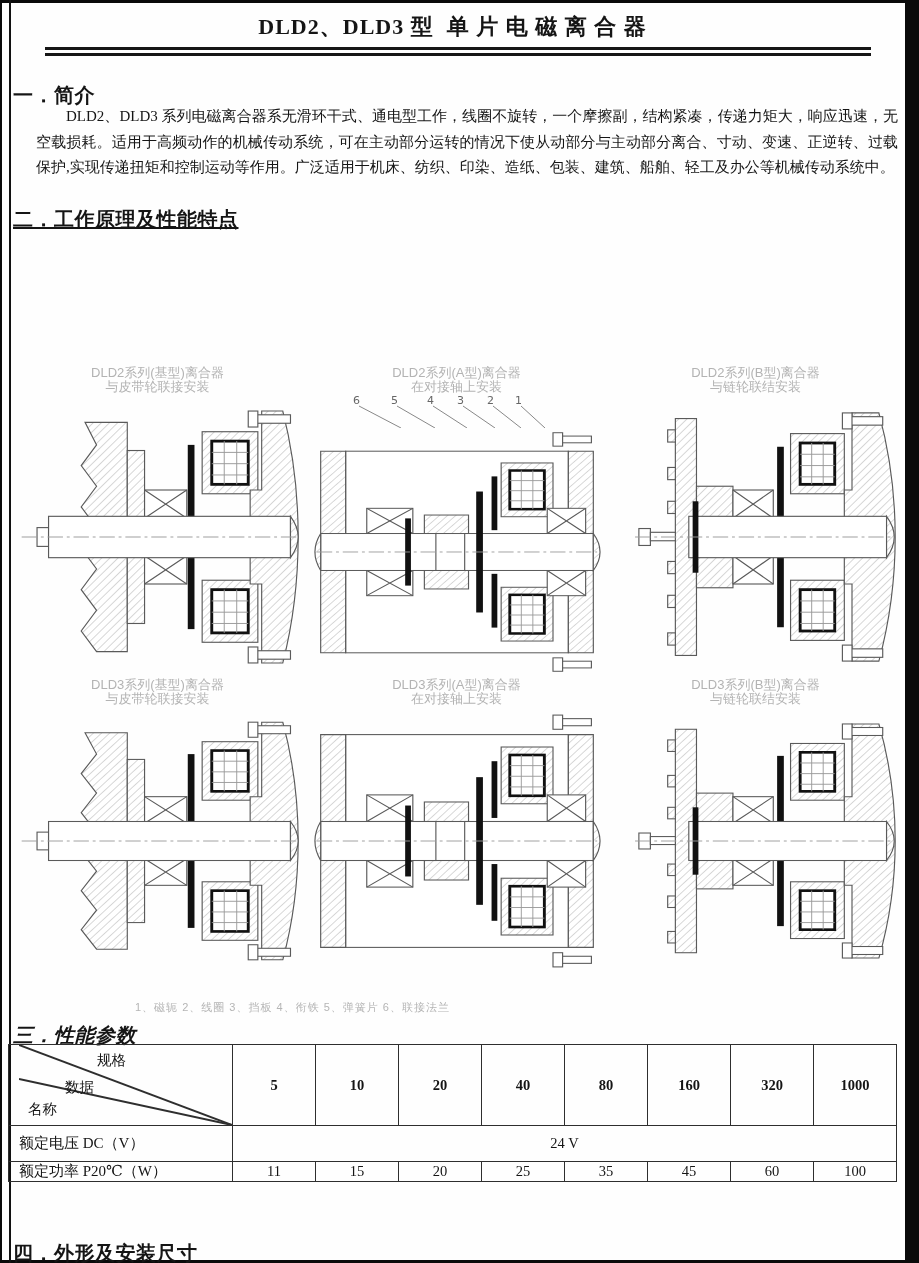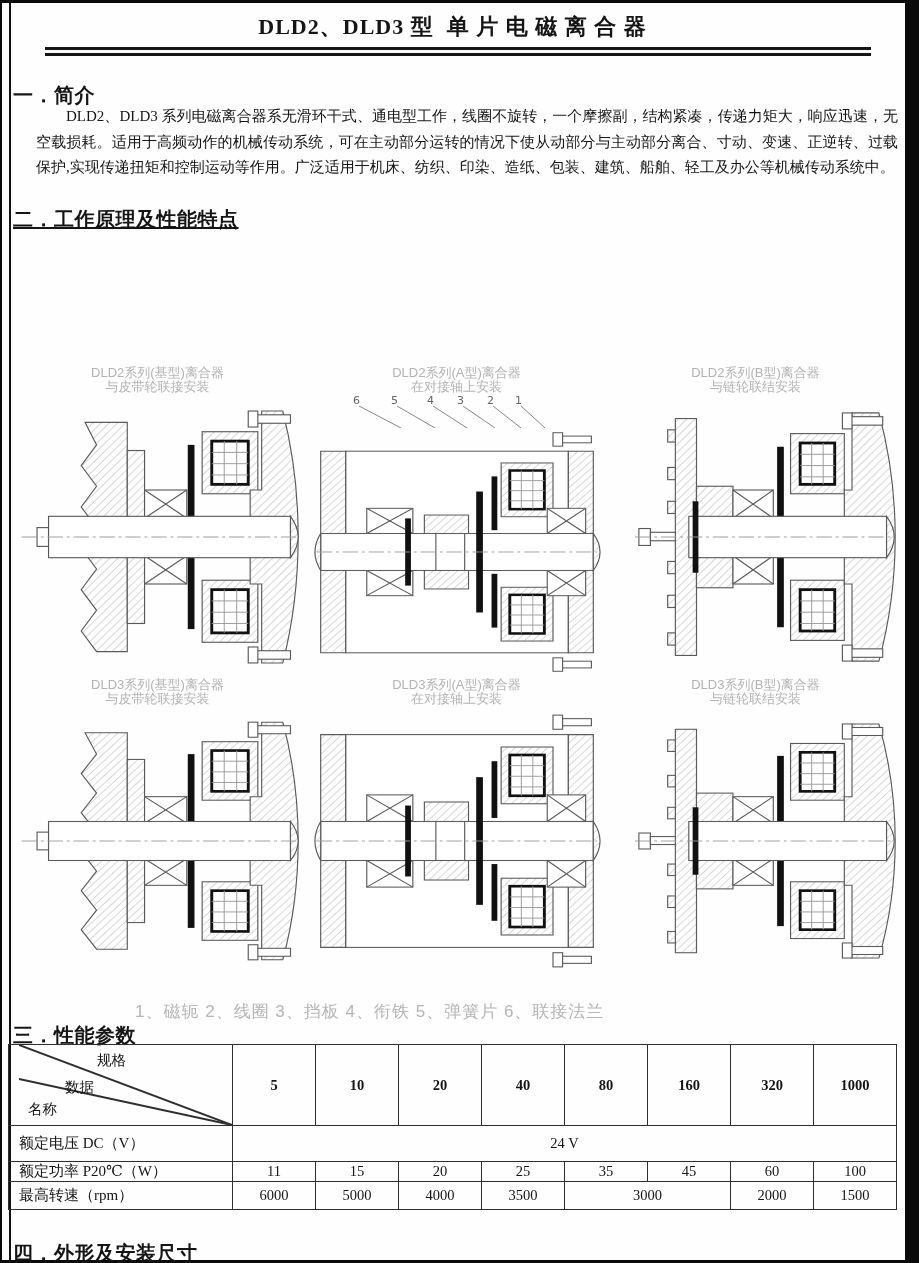--- a/index.html
+++ b/index.html
@@ -11,41 +11,41 @@
   .edge-right{position:absolute;left:905px;top:0;width:14px;height:1263px;background:#0a0a0a;}
   .edge-bottom{position:absolute;left:0;top:1260px;width:919px;height:3px;background:#0a0a0a;}
   .frame-line{position:absolute;left:9px;top:0;width:2px;height:1263px;background:#111;}
 
   .doc-title{position:absolute;left:0;top:12px;width:905px;text-align:center;
              font-size:22px;font-weight:bold;letter-spacing:1px;white-space:pre;}
   .double-rule{position:absolute;left:45px;top:47px;width:826px;height:3px;
                border-top:3px solid #161616;border-bottom:3px solid #161616;}
 
   .sec-heading{position:absolute;left:13px;font-size:20px;font-weight:bold;letter-spacing:.5px;}
-  .h1{top:82px;} .h2{top:206px;text-decoration:underline;} .h3{top:1022px;} .h4{top:1240px;}
+  .h1{top:82px;} .h2{top:206px;text-decoration:underline;} .h3{top:1022px;font-style:italic;} .h4{top:1240px;}
 
   .para{position:absolute;left:36px;width:862px;font-size:15px;line-height:25.5px;
         text-align:justify;text-indent:2em;}
   .p-intro{top:104px;}
   .p-principle{top:238px;line-height:25px;}
   .p-principle p{margin:0 0 0 0;text-indent:2em;text-align:justify;}
 
   .figrow{position:absolute;left:8px;width:897px;display:flex;}
   .figrow1{top:366px;} .figrow2{top:678px;}
   .fig{width:299px;position:relative;text-align:center;}
   .fig-caption{display:block;font-size:13px;line-height:14px;color:#b3b3b3;
                font-family:"Liberation Sans","DejaVu Sans",sans-serif;margin-bottom:2px;}
   .fig-caption span{display:block;}
   .fig svg.drawing{display:block;margin:2px auto 0 auto;}
   .fig-labels{position:absolute;left:36px;top:28px;width:230px;height:34px;
               font-family:"DejaVu Sans",sans-serif;font-size:11px;color:#666;}
   .fig-labels .pl{position:absolute;top:0;}
   .fig-labels svg{position:absolute;left:0;top:0;}
 
-  .legend{position:absolute;left:135px;top:1000px;width:700px;font-size:17px;color:#b5b5b5;
+  .legend{position:absolute;left:135px;top:1000px;width:700px;font-size:11px;color:#b5b5b5;
           font-family:"Liberation Sans","DejaVu Sans",sans-serif;text-align:left;letter-spacing:1px;}
 
   table.perf{position:absolute;left:8px;top:1044px;border-collapse:collapse;table-layout:fixed;
              font-size:15px;}
   table.perf td,table.perf th{border:1.5px solid #2e2e2e;padding:0;overflow:hidden;}
   table.perf .lbl{width:213px;text-align:left;padding-left:10px;font-weight:normal;}
   table.perf .val{width:82px;text-align:center;font-size:14.5px;}
   tr.hdr{height:80px;margin-left:16px;} tr.r1{height:27px;} tr.r2{height:36px;} tr.r3{height:19px;} tr.r4{height:28px;}
   .corner{position:relative;width:213px;height:80px;}
   .corner svg{position:absolute;left:0;top:0;}
@@ -294,27 +294,17 @@
       <td class="lbl">额定功率 P20℃（W）</td>
       <td class="val">11</td>
       <td class="val">15</td>
       <td class="val">20</td>
       <td class="val">25</td>
       <td class="val">35</td>
       <td class="val">45</td>
       <td class="val">60</td>
       <td class="val">100</td>
     </tr>
-    <tr class="r4">
-      <td class="lbl">最高转速（rpm）</td>
-      <td class="val">6000</td>
-      <td class="val">5000</td>
-      <td class="val">4000</td>
-      <td class="val">3500</td>
-      <td class="val" colspan="2">3000</td>
-      <td class="val">2000</td>
-      <td class="val">1500</td>
-    </tr>
   </tbody>
     </table>
 
   <div class="sec-heading h4">四．外形及安装尺寸</div>
 </div>
 
 </body></html>

